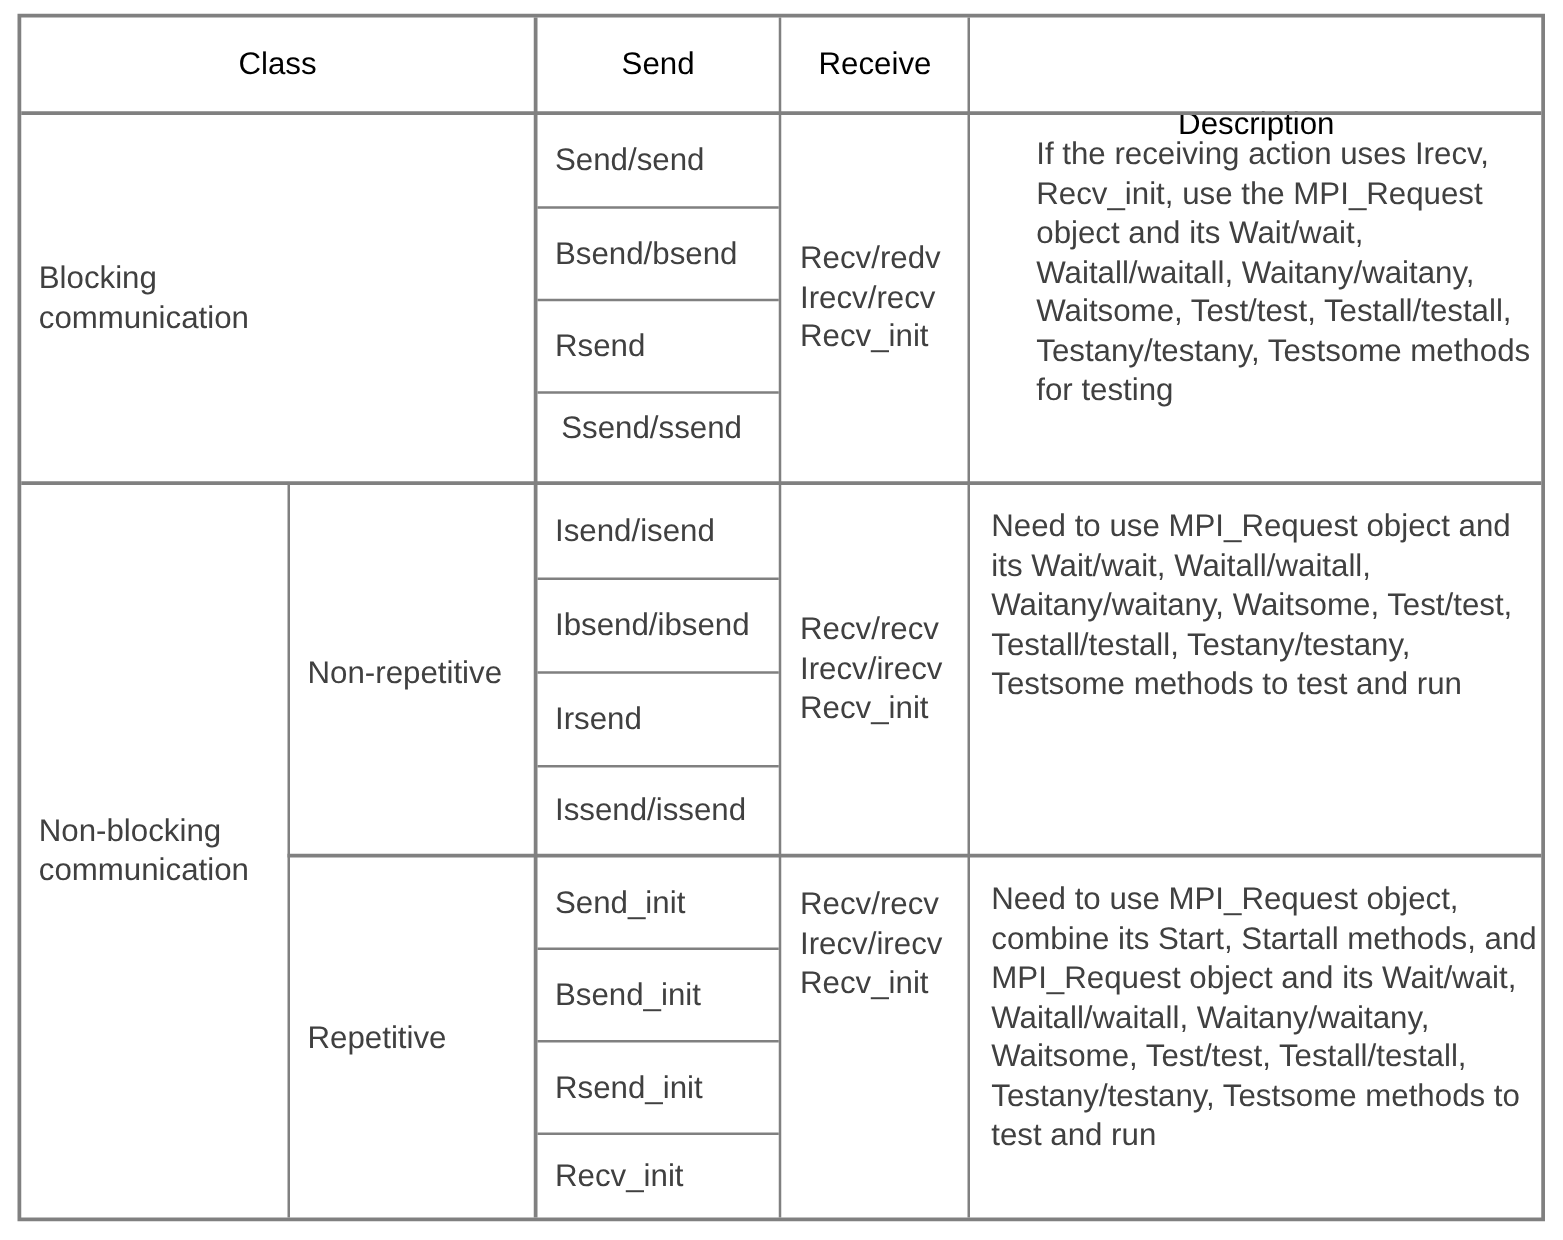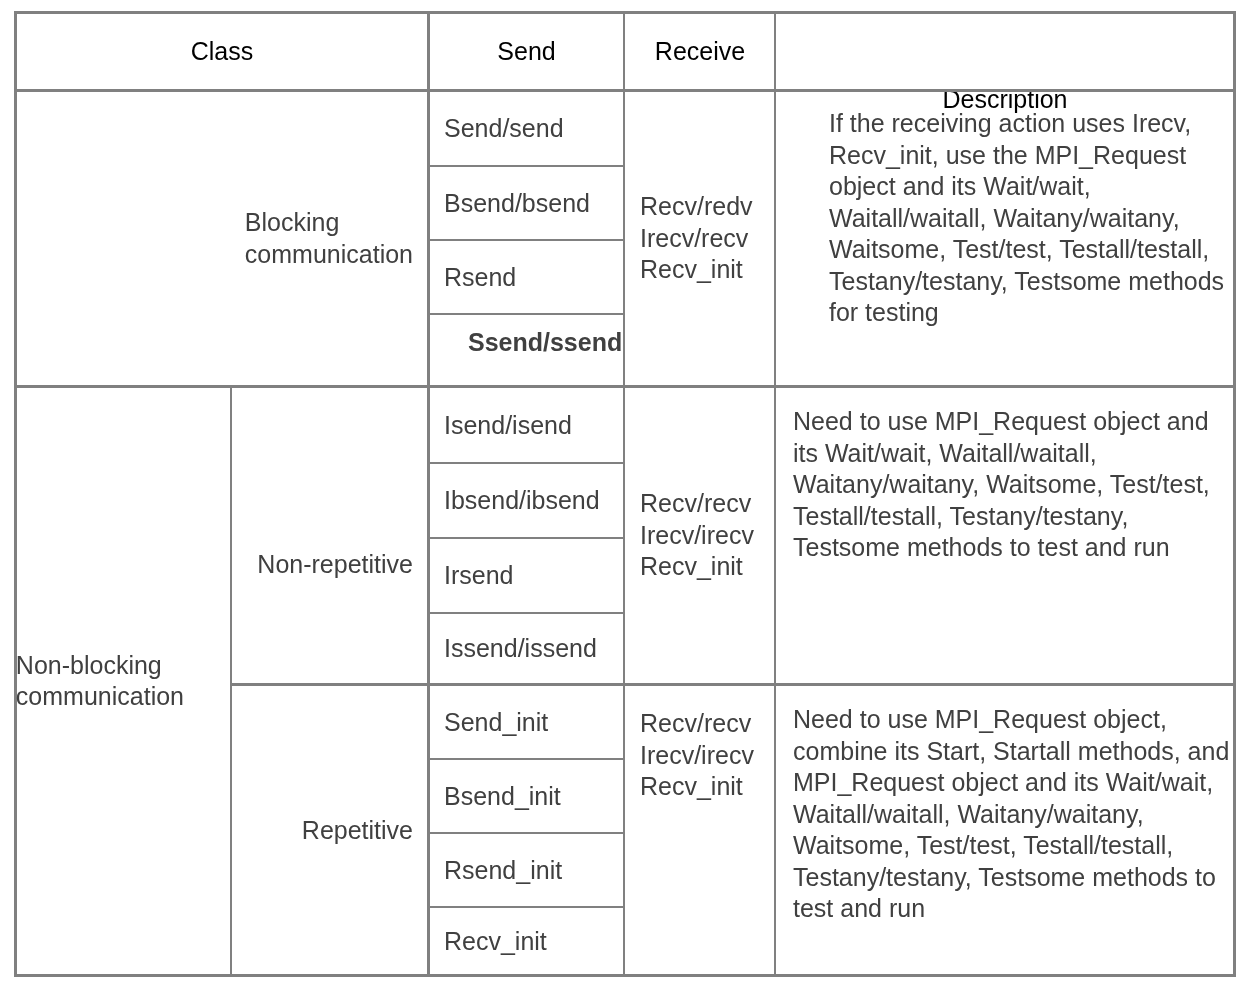--- a/index.html
+++ b/index.html
@@ -69,21 +69,21 @@
   .hrule-thin {
     position: absolute;
     height: 2px;
     background: #808080;
   }
 
   
   .vcenter-left {
     display: flex;
     align-items: center;
-    justify-content: flex-end;
+    justify-content: flex-start;
   }
   
   .vcenter-left-sm {
     display: flex;
     align-items: center;
     justify-content: flex-start;
   }
   
   .topleft {
     display: block;
@@ -138,21 +138,21 @@
   <div class="cell cell-pad vcenter-left-sm" style="left:413px; top:153px; width:193px; height:72px;">
     <span>Bsend/bsend</span>
   </div>
   <div class="hrule-thin" style="left:413px; top:225px; width:193px;"></div>
 
   <div class="cell cell-pad vcenter-left-sm" style="left:413px; top:227px; width:193px; height:72px;">
     <span>Rsend</span>
   </div>
   <div class="hrule-thin" style="left:413px; top:299px; width:193px;"></div>
 
-  <div class="cell cell-pad vcenter-left-sm" style="left:437px; top:301px; width:193px; height:54px;font-weight:bold;">
+  <div class="cell cell-pad vcenter-left-sm" style="left:418px; top:301px; width:193px; height:54px;">
     <span>Ssend/ssend</span>
   </div>
 
   <div class="cell cell-pad vcenter-left-sm" style="left:609px; top:78px; width:148px; height:293px;">
     <span class="recv">Recv/redv
 Irecv/recv
 Recv_init</span>
   </div>
 
   <div class="cell topleft" style="left:760px; top:78px; width:456px; height:293px; padding:16px 16px 0 16px;margin-left:36px;">
@@ -161,21 +161,21 @@
 
   <div class="hrule" style="left:0px; top:371px; width:1216px;"></div>
 
   <div class="cell cell-pad vcenter-left" style="left:0px; top:374px; width:181px; height:586px;">
     <span class="classlabel">Non-blocking
 communication</span>
   </div>
 
   <div class="vrule-thin" style="left:213px; top:374px; height:586px;"></div>
 
-  <div class="cell cell-pad vcenter-left" style="left:215px; top:380px; width:195px; height:341px;">
+  <div class="cell cell-pad vcenter-left" style="left:215px; top:354px; width:195px; height:341px;">
     <span>Non-repetitive</span>
   </div>
 
   <div class="cell cell-pad vcenter-left-sm" style="left:413px; top:374px; width:193px; height:74px;">
     <span>Isend/isend</span>
   </div>
   <div class="hrule-thin" style="left:413px; top:448px; width:193px;"></div>
 
   <div class="cell cell-pad vcenter-left-sm" style="left:413px; top:450px; width:193px; height:73px;">
     <span>Ibsend/ibsend</span>

